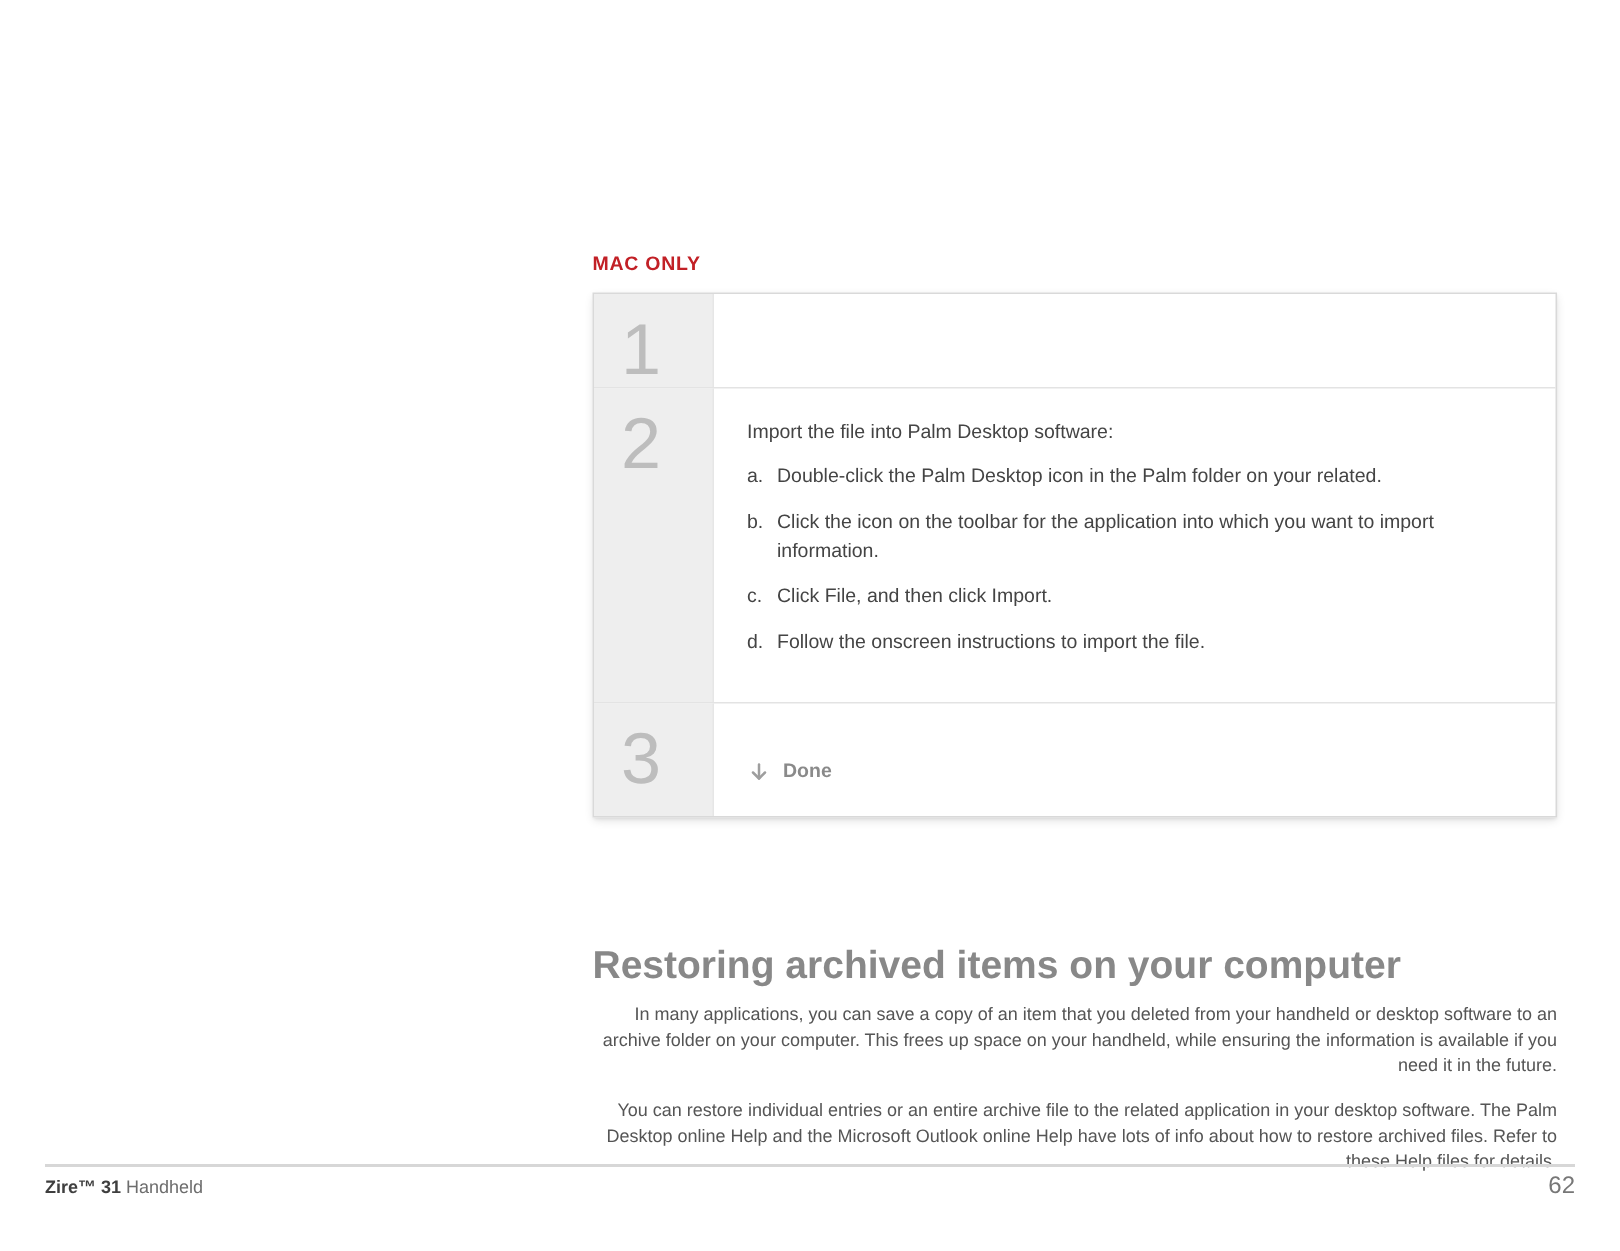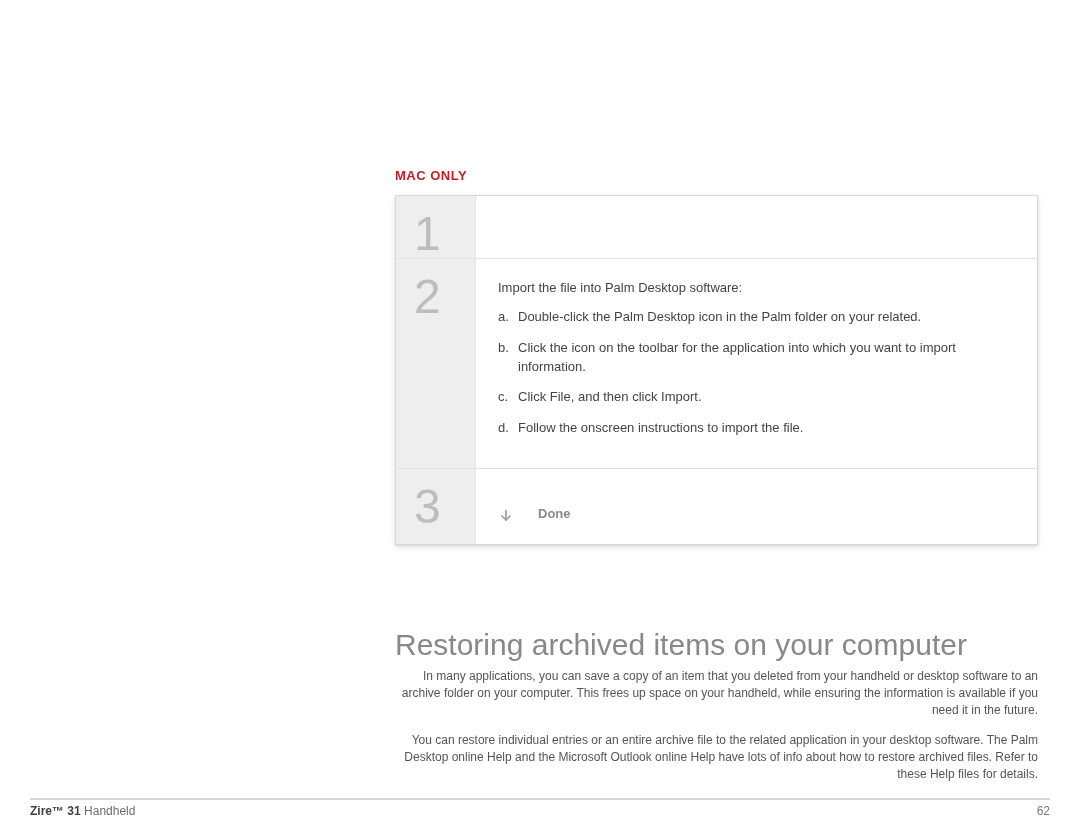--- a/index.html
+++ b/index.html
@@ -67,58 +67,58 @@
 
   .step-body p { margin-bottom: 10px; }
 
   .substeps { margin-left: 0; }
   .sub { display: flex; margin-bottom: 12px; }
   .sub-label { flex: 0 0 20px; }
   .sub-text { flex: 1; }
 
   .sync-link { color: #222; font-weight: bold; text-decoration: underline; }
 
-  .done-row { display: flex; align-items: center; gap: 24px; margin-top: 14px; color: #8a8a8a; font-weight: bold; }
+  .done-row { display: flex; align-items: center; gap: 8px; margin-top: 14px; color: #8a8a8a; font-weight: bold; }
   .done-icon { color: #9e9e9e; font-size: 16px; }
 
   
   .section-heading {
     position: absolute;
     left: 395px; right: 42px;
     top: 628px;
-    font-size: 30px;
-    font-weight: 400;
+    font-size: 26px;
+    font-weight: 700;
     color: #888888;
   }
   .body-para {
     position: absolute;
     left: 395px; right: 42px;
     font-size: 12px;
     color: #555;
     line-height: 1.4;
     text-align: right;
   }
   .p1 { top: 668px; }
   .p2 { top: 732px; }
 
   
   .footer {
     position: absolute;
-    left: 30px; right: 30px; top: 798px;
+    left: 30px; right: 30px; top: 776px;
     border-top: 2px solid #d7d7d7;
     padding-top: 4px;
     display: flex;
     justify-content: space-between;
     align-items: baseline;
     font-size: 12px;
     color: #6d6d6d;
   }
   .footer .product { }
   .footer .product b { color: #3f3f3f; font-weight: bold; }
-  .footer .pagenum { font-size: 12px; color: #777; }
+  .footer .pagenum { font-size: 16px; color: #777; }
 
   svg.down-arrow { width: 16px; height: 16px; display: inline-block; vertical-align: middle; }
 </style>
 </head>
 <body>
 
 <div class="page">
 
 
   <div class="content mac-only">MAC ONLY</div>

